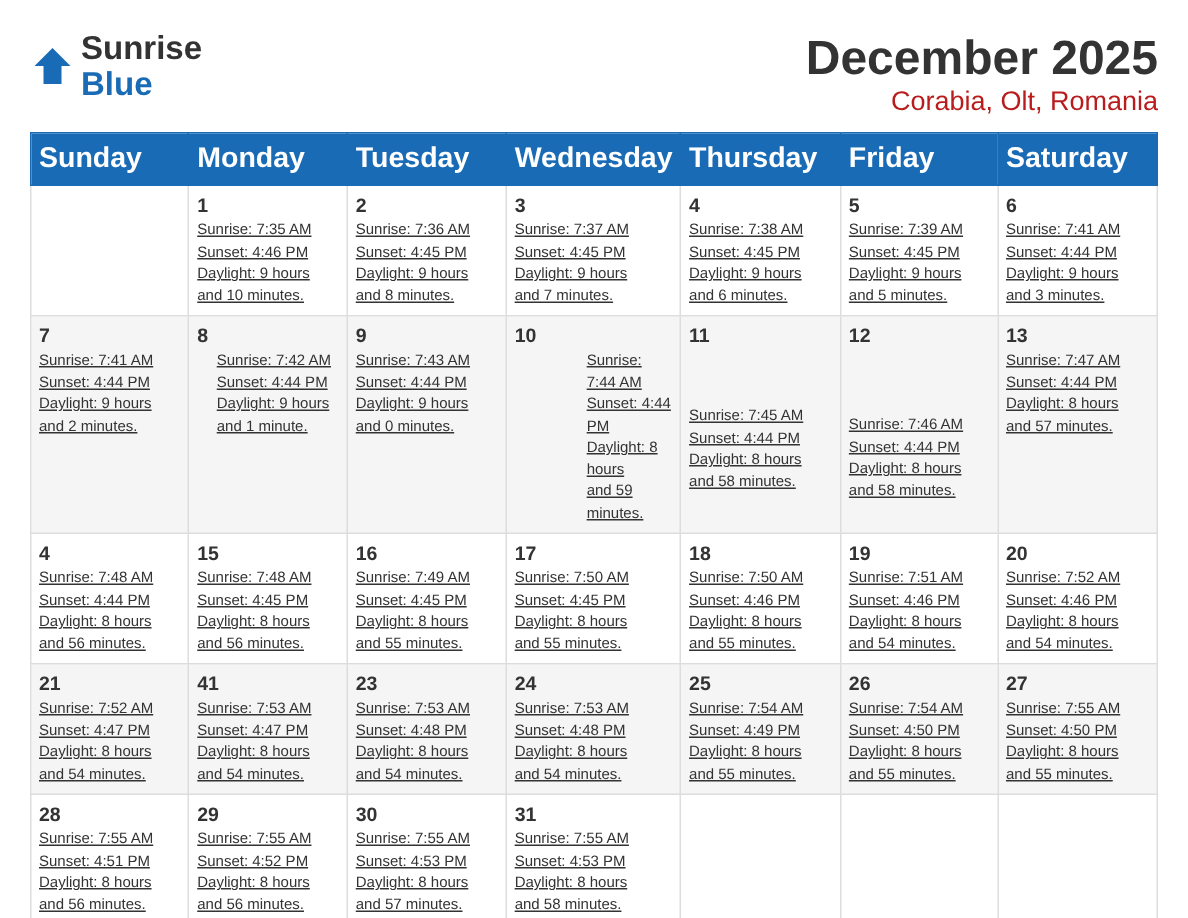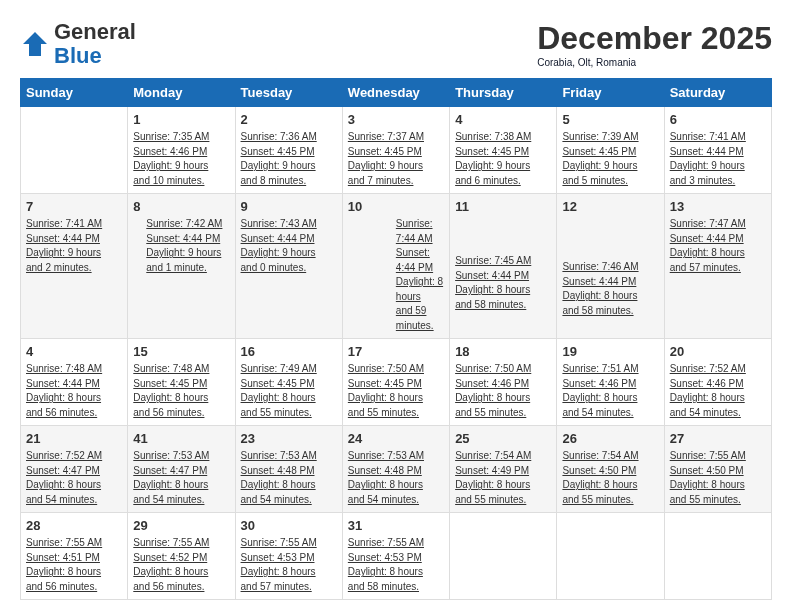--- a/index.html
+++ b/index.html
@@ -28,44 +28,44 @@
     }
     .logo-text span {
       color: #1a6bb5;
     }
     .logo-icon {
       width: 30px;
       height: 30px;
       margin-right: 4px;
     }
     .title-block {
-      text-align: left;
+      text-align: right;
     }
     .month-title {
       font-size: 32px;
       font-weight: bold;
       color: #333;
     }
     .location {
-      font-size: 10px;
-      color: #0f172a;
+      font-size: 18px;
+      color: #b91c1c;
     }
     table {
       width: 100%;
       border-collapse: collapse;
       font-size: 11px;
     }
     thead tr {
       background: #1a6bb5;
       color: #fff;
     }
     thead th {
       padding: 6px 5px;
       text-align: left;
-      font-size: 13px;
+      font-size: 19px;
       font-weight: bold;
       border: 1px solid #1a6bb5;
     }
     tbody tr {
       border-bottom: 1px solid #ccc;
     }
     tbody tr:nth-child(odd) {
       background: #fff;
     }
     tbody tr:nth-child(even) {
@@ -94,21 +94,21 @@
   </style>
 </head>
 <body>
 
 <div class="header">
   <div class="logo">
     <svg class="logo-icon" viewBox="0 0 40 40">
       <polygon points="20,4 36,20 28,20 28,36 12,36 12,20 4,20" fill="#1a6bb5"></polygon>
     </svg>
     <div class="logo-text">
-      <span style="color:#333">General</span><br>
+      <span style="color:#333">Sunrise</span><br>
       <span style="color:#1a6bb5">Blue</span>
     </div>
   </div>
   <div class="title-block">
     <div class="month-title">December 2025</div>
     <div class="location">Corabia, Olt, Romania</div>
   </div>
 </div>
 
 <table>

